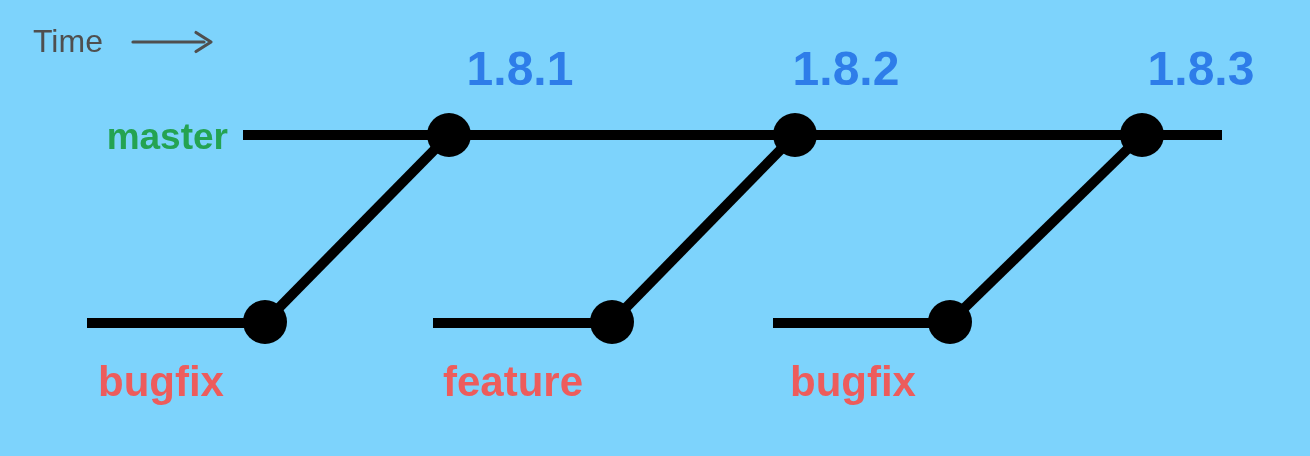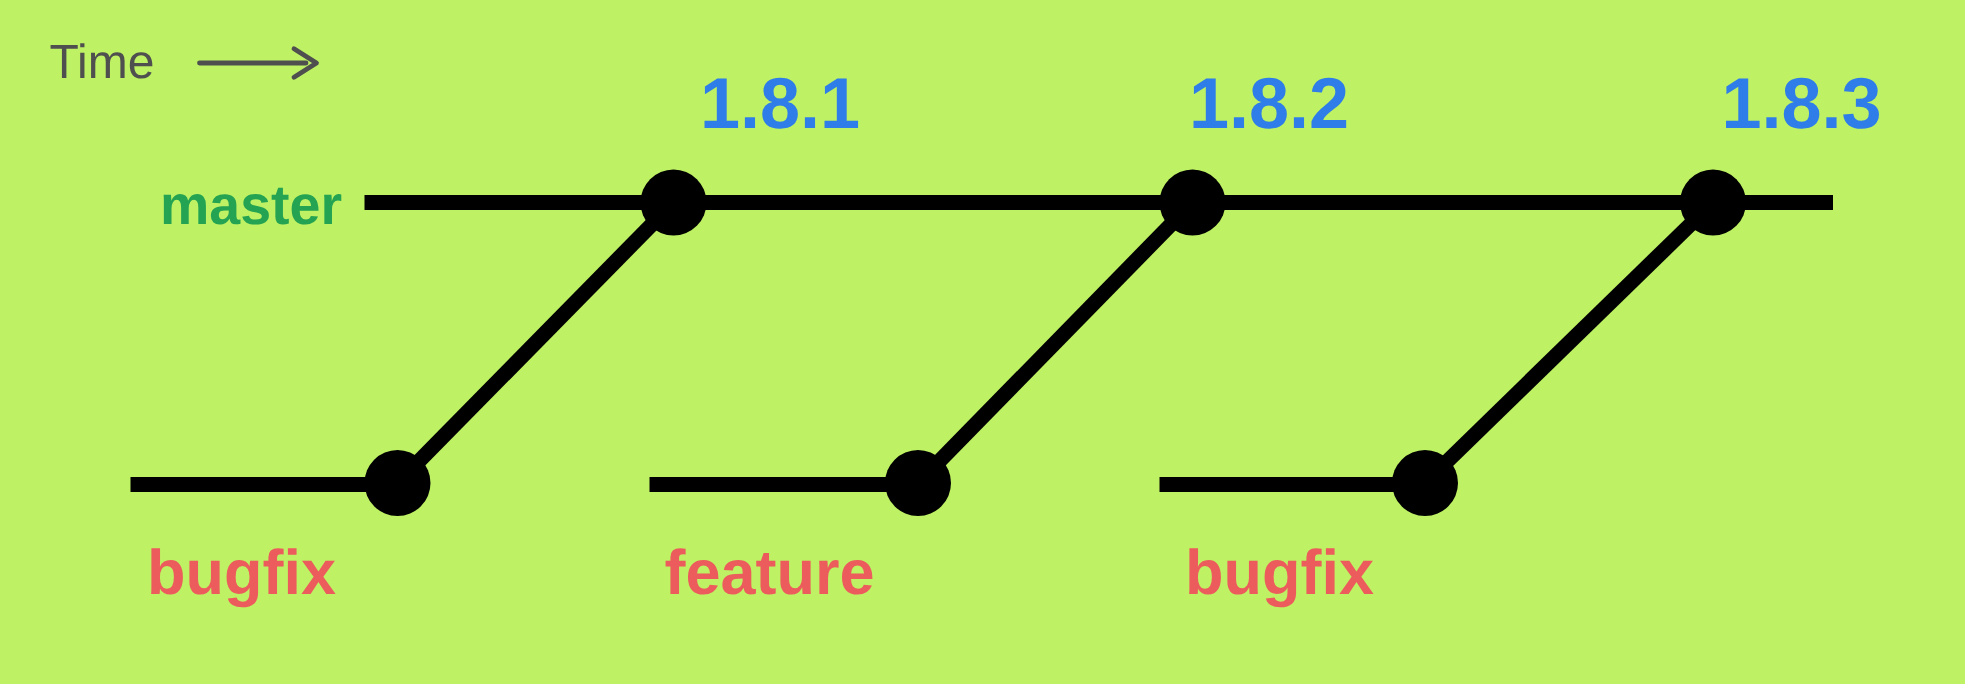--- a/index.html
+++ b/index.html
@@ -4,21 +4,21 @@
 <style>
   html, body {
     margin: 0;
     padding: 0;
     background: #ffffff;
   }
   .stage {
     position: relative;
     width: 1310px;
     height: 456px;
-    background: #bef264;
+    background: #7dd3fc;
     overflow: hidden;
     font-family: "Liberation Sans", sans-serif;
   }
   svg text {
     font-family: "Liberation Sans", sans-serif;
   }
   .time-label {
     font-size: 32px;
     font-weight: 400;
   }

